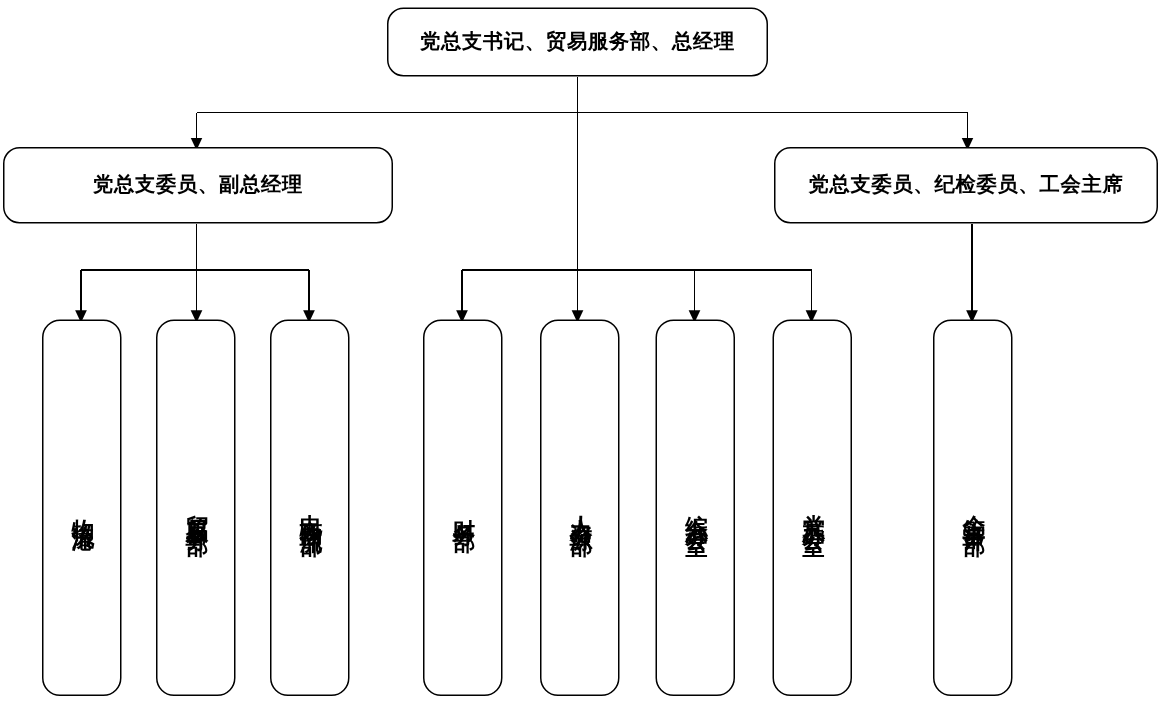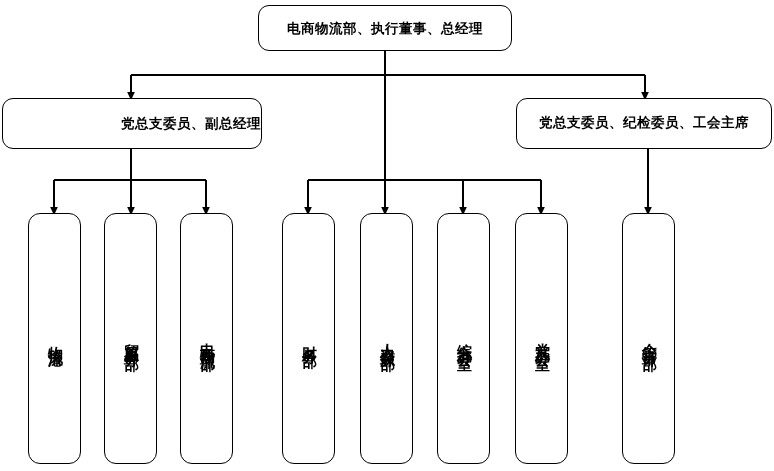--- a/index.html
+++ b/index.html
@@ -50,21 +50,20 @@
     left: 258px;
     top: 5px;
     width: 254px;
     height: 46px;
   }
   .node-left2 {
     left: 2px;
     top: 98px;
     width: 260px;
     height: 51px;
-    justify-content: flex-end;
   }
   .node-right2 {
     left: 516px;
     top: 98px;
     width: 256px;
     height: 51px;
     font-family: Liberation Serif, serif;
   }
   
   .node-dept {
@@ -125,21 +124,21 @@
       <path d="M308,180 L308,211" marker-end="url(#arrowhead)"></path>
       <path d="M385,180 L385,211" marker-end="url(#arrowhead)"></path>
       <path d="M463,180 L463,211" marker-end="url(#arrowhead)"></path>
       <path d="M541,180 L541,211" marker-end="url(#arrowhead)"></path>
 
       <path d="M648,149 L648,211" marker-end="url(#arrowhead)"></path>
     </g>
   </svg>
 
   <div class="node node-top">
-    <span class="node-label">电商物流部、执行董事、总经理</span>
+    <span class="node-label">党总支书记、贸易服务部、总经理</span>
   </div>
 
   <div class="node node-left2">
     <span class="node-label">党总支委员、副总经理</span>
   </div>
 
   <div class="node node-right2">
     <span class="node-label">党总支委员、纪检委员、工会主席</span>
   </div>
 

